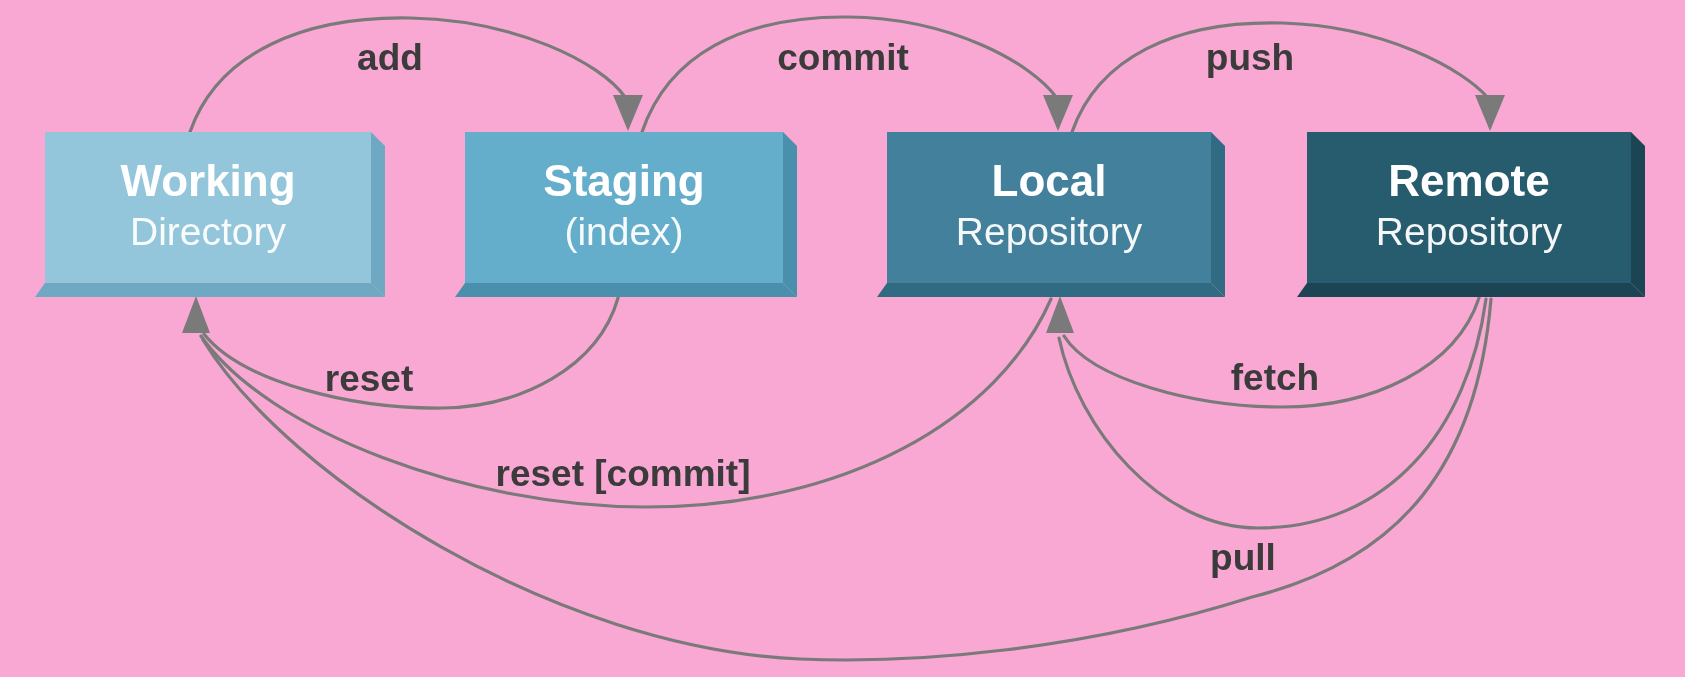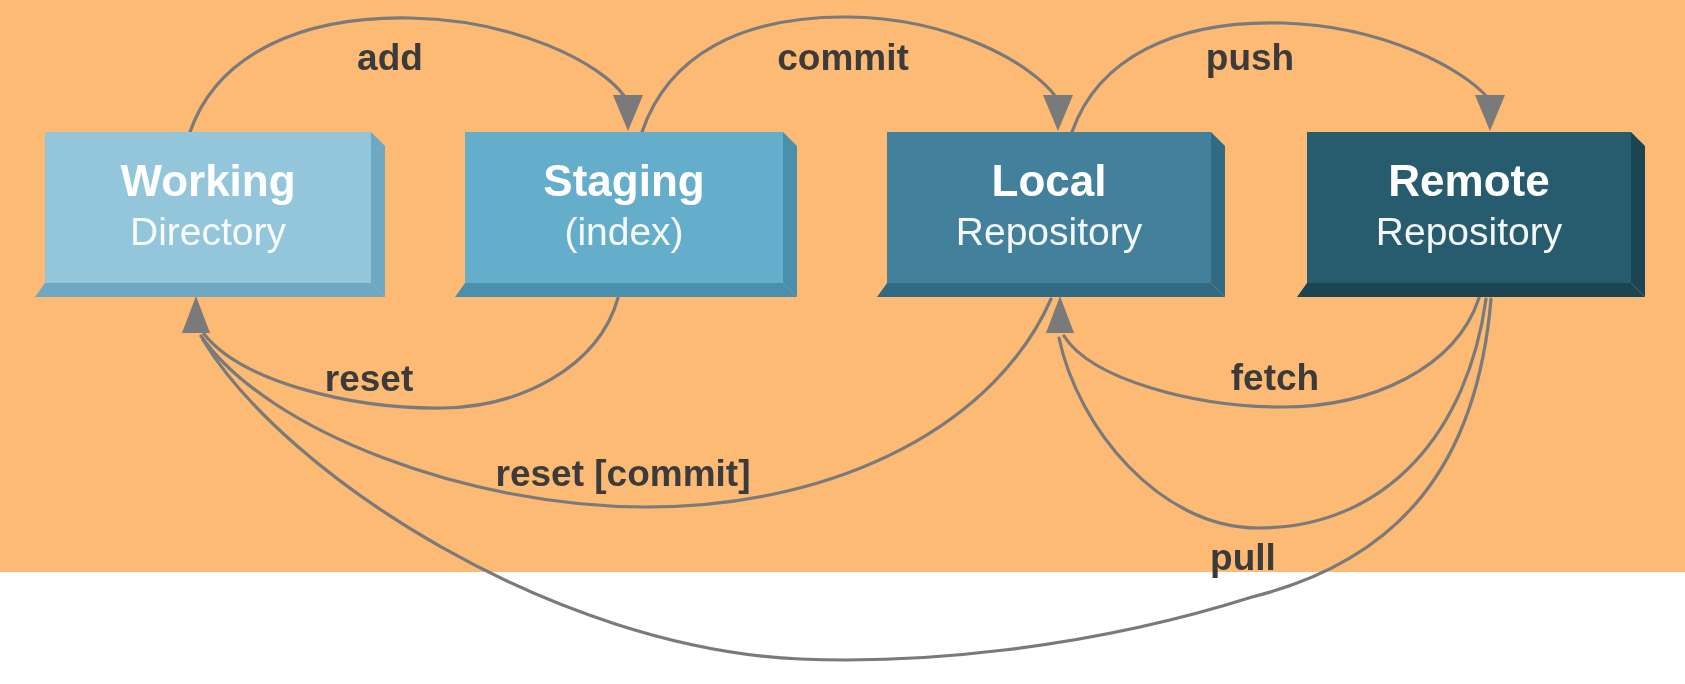--- a/index.html
+++ b/index.html
@@ -5,22 +5,22 @@
   html, body {
     margin: 0;
     padding: 0;
     background: #ffffff;
     width: 1685px;
     height: 684px;
     overflow: hidden;
   }
   .diagram-wrap {
     width: 1685px;
-    height: 572px;
-    background: #fdba74;
+    height: 677px;
+    background: #f9a8d4;
   }
   svg text {
     font-family: "Liberation Sans", "DejaVu Sans", sans-serif;
   }
   .box-title {
     font-size: 44px;
     font-weight: 700;
   }
   .box-subtitle {
     font-size: 39px;

